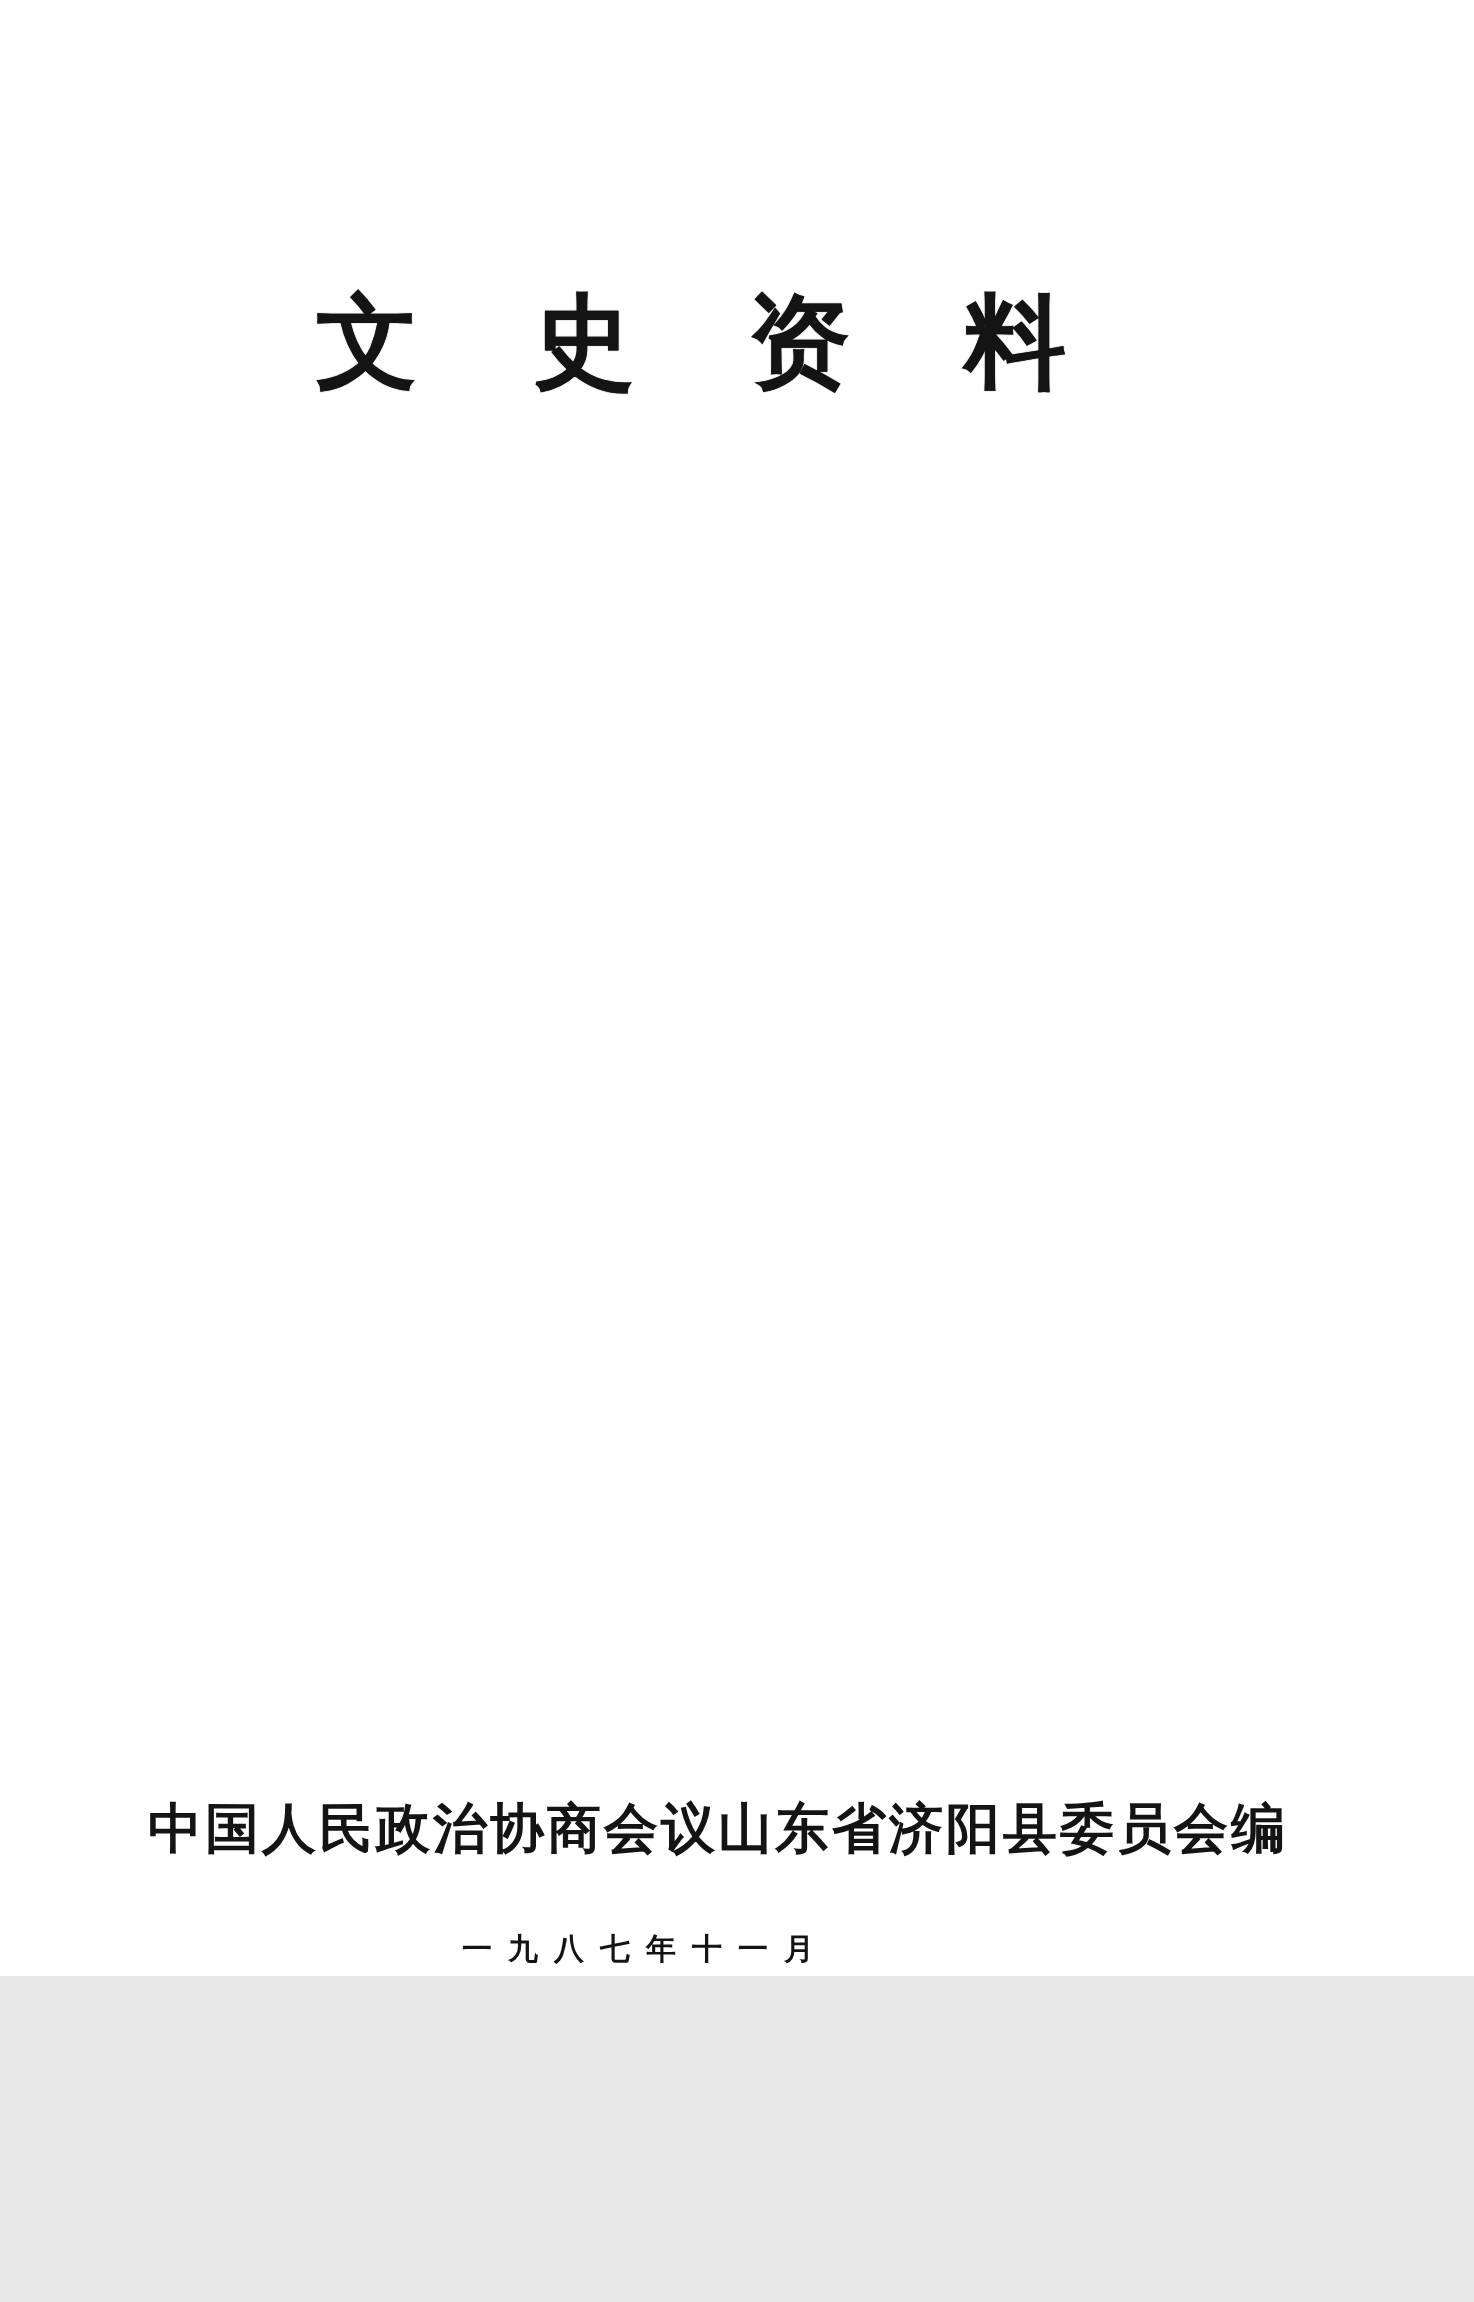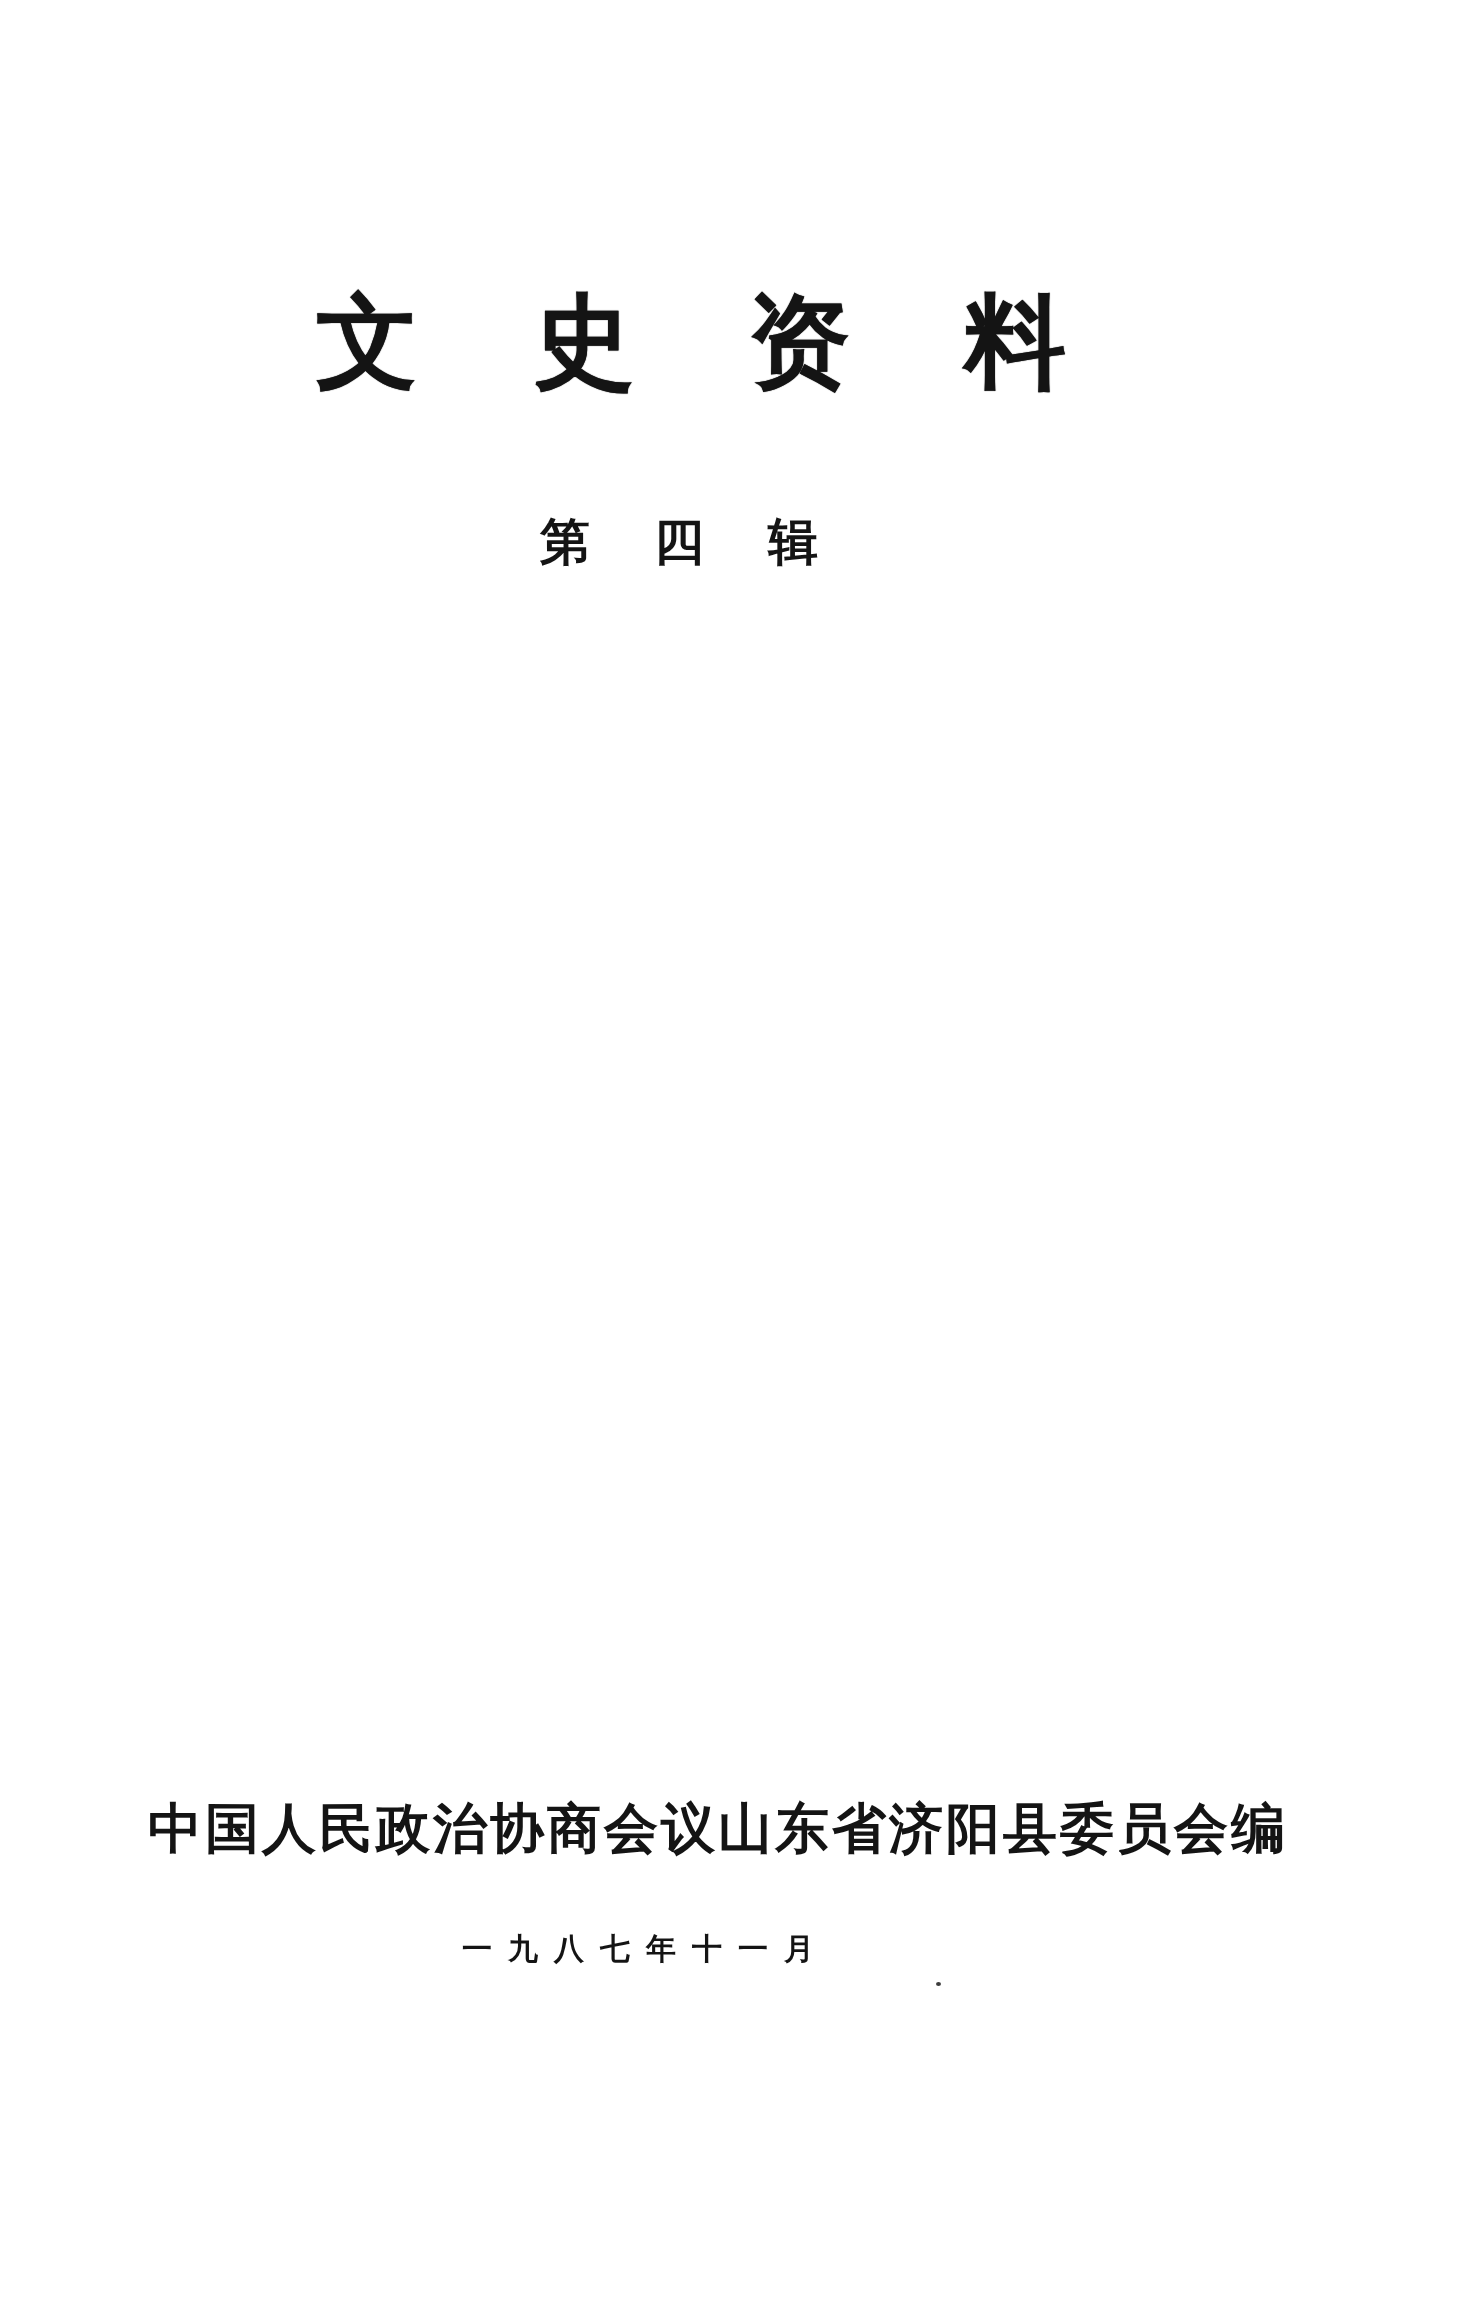--- a/index.html
+++ b/index.html
@@ -3,21 +3,21 @@
 <meta charset="utf-8">
 <style>
   html, body {
     margin: 0;
     padding: 0;
     background: #e8e8e8;
   }
   .page {
     position: relative;
     width: 1474px;
-    height: 2302px;
+    height: 1976px;
     margin: 0 auto;
     background: #ffffff;
     overflow: hidden;
     font-family: "Liberation Serif", "DejaVu Serif", serif;
     color: #141414;
   }
   .line {
     position: absolute;
     white-space: nowrap;
     line-height: 1;
@@ -62,21 +62,20 @@
     opacity: 0.85;
   }
 </style>
 </head>
 <body>
 
 <div class="page">
 
   <div class="line title">文史资料</div>
 
-  <div class="line subtitle">第四辑</div>
 
   <div class="line publisher">中国人民政治协商会议山东省济阳县委员会编</div>
 
   <div class="line dateline">一九八七年十一月</div>
 
   <div class="speck"></div>
 
 </div>
 
 </body></html>

